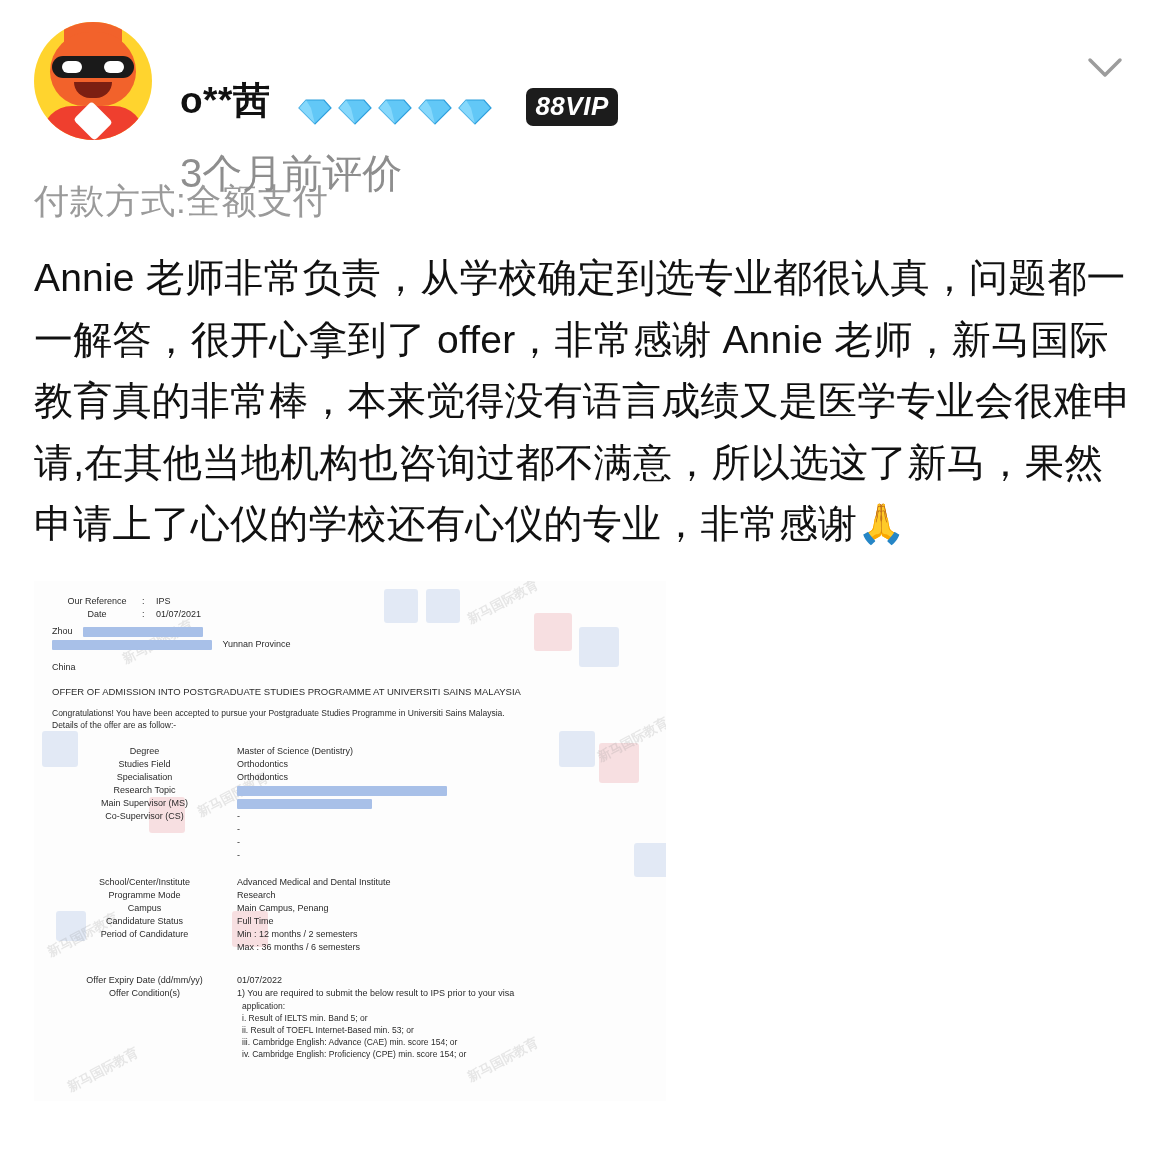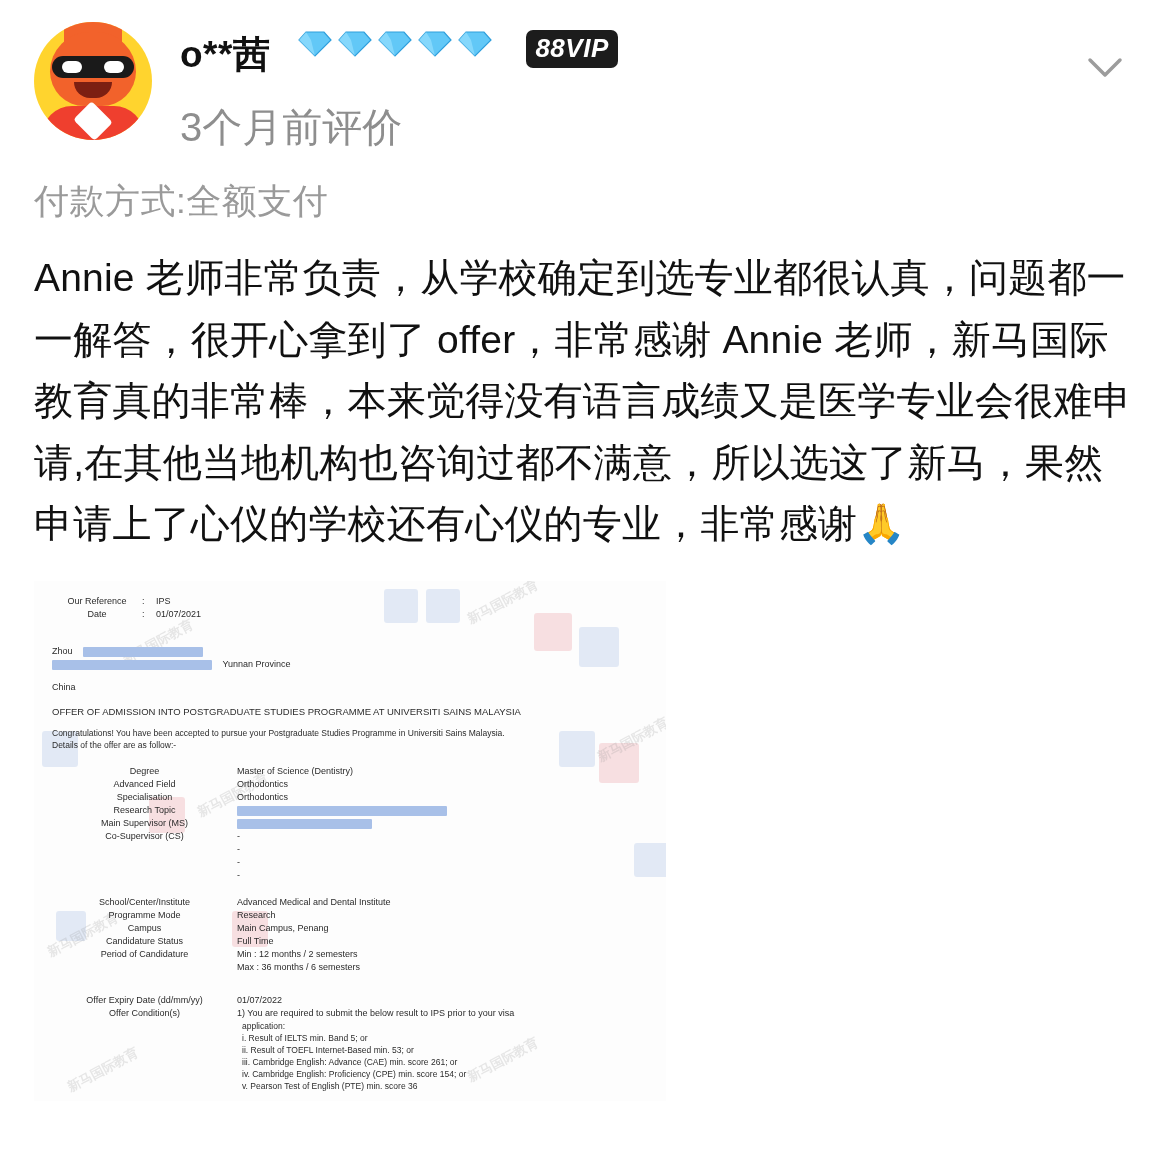--- a/index.html
+++ b/index.html
@@ -104,22 +104,23 @@
     background: #ffffff;
     transform: rotate(45deg);
     border-radius: 4px;
   }
   .header-text {
     margin-left: 28px;
     padding-top: 8px;
   }
   .name-row {
     display: flex;
-    align-items: flex-start;
+    align-items: flex-end;
     gap: 22px;
+    margin-top: 46px;
   }
   .username {
     font-size: 37px;
     font-weight: bold;
     color: #111111;
     letter-spacing: 0.5px;
   }
   .diamonds {
     display: flex;
     gap: 6px;
@@ -329,42 +330,42 @@
         <span class="k" style="width:90px;flex:0 0 90px;">Our Reference</span>
         <span style="width:14px;">:</span>
         <span class="v">IPS</span>
       </div>
       <div class="kv">
         <span class="k" style="width:90px;flex:0 0 90px;">Date</span>
         <span style="width:14px;">:</span>
         <span class="v">01/07/2021</span>
       </div>
 
-      <div class="line" style="margin-top:24px;">
+      <div class="line" style="margin-top:4px;">
         <span>Zhou</span>
         <span class="redact" style="width:120px;margin-left:8px;"></span>
       </div>
       <div class="line">
         <span class="redact" style="width:160px;"></span>
         <span style="margin-left:8px;">Yunnan Province</span>
       </div>
       <div class="line" style="margin-top:10px;">China</div>
 
       <div class="doc-title">OFFER OF ADMISSION INTO POSTGRADUATE STUDIES PROGRAMME AT UNIVERSITI SAINS MALAYSIA</div>
 
       <div class="tiny">Congratulations! You have been accepted to pursue your Postgraduate Studies Programme in Universiti Sains Malaysia.</div>
       <div class="tiny">Details of the offer are as follow:-</div>
 
       <div style="margin-top:14px;">
         <div class="kv">
           <span class="k">Degree</span>
           <span class="v">Master of Science (Dentistry)</span>
         </div>
         <div class="kv">
-          <span class="k">Advanced Field</span>
+          <span class="k">Studies Field</span>
           <span class="v">Orthodontics</span>
         </div>
         <div class="kv">
           <span class="k">Specialisation</span>
           <span class="v">Orthodontics</span>
         </div>
         <div class="kv">
           <span class="k">Research Topic</span>
           <span class="v"><span class="redact" style="width:210px;"></span></span>
         </div>
@@ -422,21 +423,20 @@
           <span class="k">Offer Expiry Date (dd/mm/yy)</span>
           <span class="v">01/07/2022</span>
         </div>
         <div class="kv">
           <span class="k">Offer Condition(s)</span>
           <span class="v">1) You are required to submit the below result to IPS prior to your visa</span>
         </div>
         <div class="tiny list-indent">application:</div>
         <div class="tiny list-indent">i. Result of IELTS min. Band 5; or</div>
         <div class="tiny list-indent">ii. Result of TOEFL Internet-Based min. 53; or</div>
-        <div class="tiny list-indent">iii. Cambridge English: Advance (CAE) min. score 261; or</div>
+        <div class="tiny list-indent">iii. Cambridge English: Advance (CAE) min. score 154; or</div>
         <div class="tiny list-indent">iv. Cambridge English: Proficiency (CPE) min. score 154; or</div>
-        <div class="tiny list-indent">v. Pearson Test of English (PTE) min. score 36</div>
       </div>
 
     </div>
   </div>
 
 </div>
 
 </body></html>

